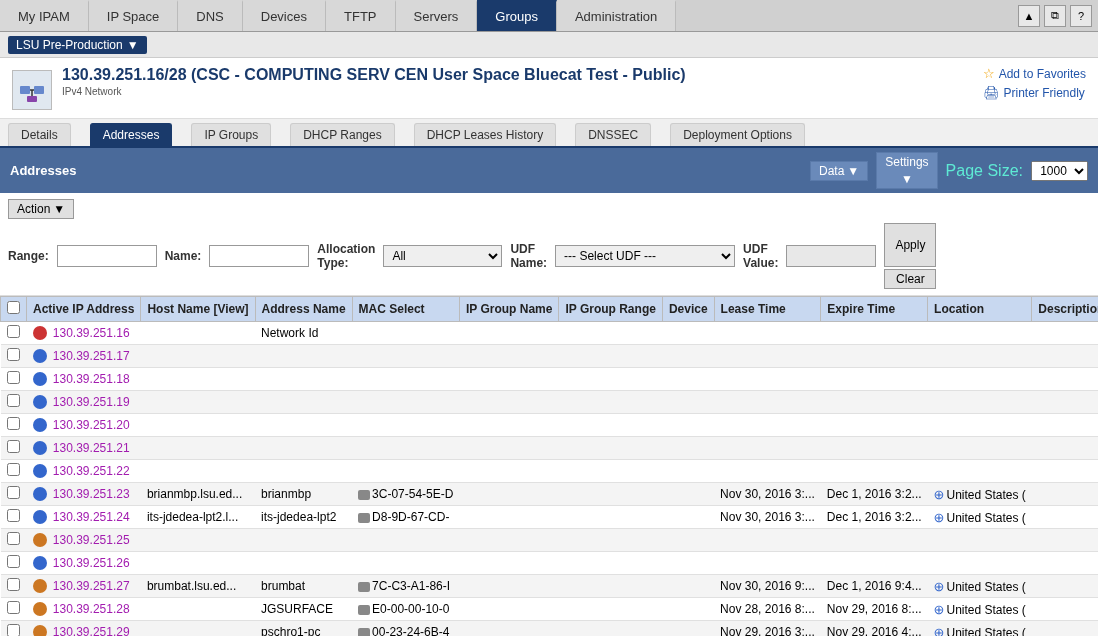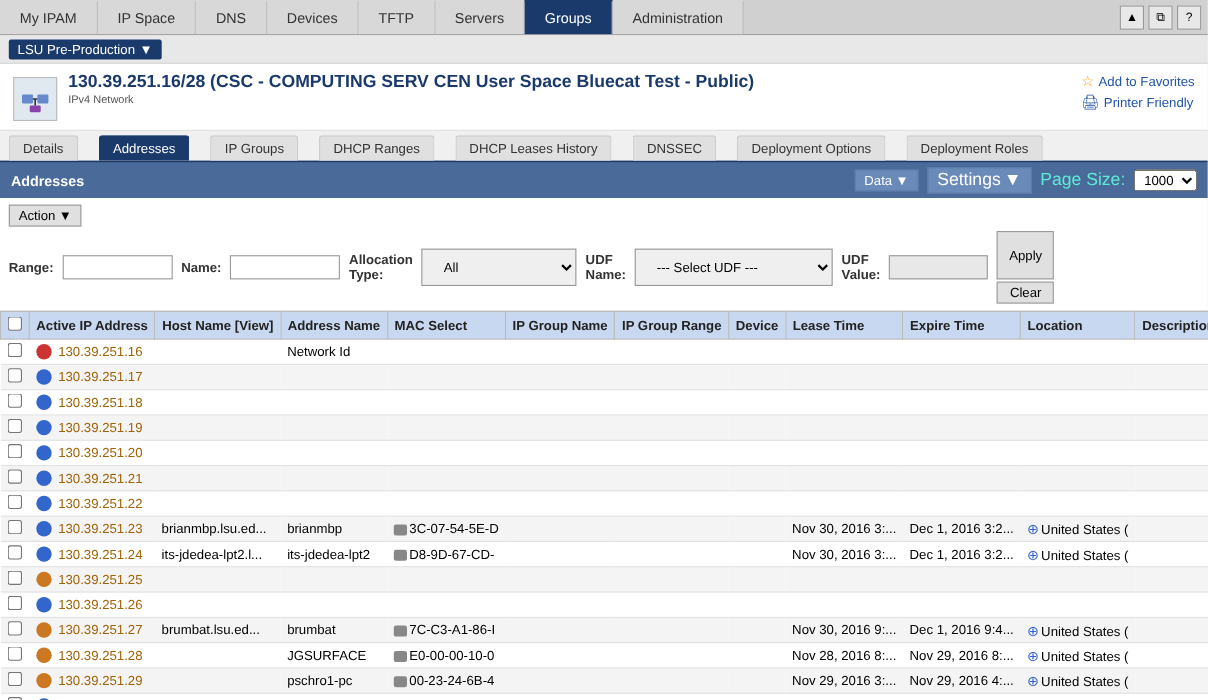--- a/index.html
+++ b/index.html
@@ -32,47 +32,47 @@
     
     .sub-tabs { display: flex; background: #f0f0f0; border-bottom: 2px solid #1a3a6b; padding-top: 4px; padding-left: 8px; gap: 19px; }
     .sub-tab { padding: 4px 12px; border: 1px solid #ccc; border-bottom: none; background: #e0e0e0; cursor: pointer; font-size: 12px; border-radius: 3px 3px 0 0; color: #333; }
     .sub-tab.active { background: #1a3a6b; color: #fff; border-color: #1a3a6b; }
 
     
     .section-header { display: flex; align-items: center; justify-content: space-between; background: #4a6a9a; color: #fff; padding: 4px 10px; }
     .section-title { font-weight: bold; font-size: 13px; }
     .section-controls { display: flex; gap: 8px; align-items: center; }
     .data-btn { background: #6a8aba; color: #fff; border: 1px solid #5a7aaa; padding: 2px 8px; cursor: pointer; font-size: 12px; display: flex; align-items: flex-start; gap: 3px; }
-    .settings-btn { background: #6a8aba; color: #fff; border: 1px solid #5a7aaa; padding: 2px 8px; cursor: pointer; font-size: 16px; display: flex; align-items: center; gap: 3px; }
+    .settings-btn { background: #6a8aba; color: #fff; border: 1px solid #5a7aaa; padding: 2px 8px; cursor: pointer; font-size: 12px; display: flex; align-items: center; gap: 3px; flex-direction: column; }
     .page-size-label { font-size: 16px; color: #5eead4; }
     .page-size-select { padding: 1px 4px; font-size: 12px; text-align: center; }
 
     
     .filter-bar { background: #fff; border-bottom: 1px solid #ddd; padding: 6px 8px; }
     .filter-row1 { display: flex; align-items: center; gap: 8px; flex-wrap: wrap; }
     .filter-label { font-size: 12px; font-weight: bold; color: #333; }
     .filter-input { border: 1px solid #999; padding: 2px 4px; font-size: 12px; height: 22px; width: 130px; }
-    .filter-select { border: 1px solid #999; padding: 2px 15px; font-size: 12px; height: 34px; }
+    .filter-select { border: 1px solid #999; padding: 2px 4px; font-size: 12px; height: 22px; }
     .filter-select-wide { width: 180px; }
     .filter-value-input { border: 1px solid #999; padding: 2px 4px; font-size: 12px; height: 22px; width: 90px; background: #e8e8e8; }
     .btn-apply { background: #e0e0e0; border: 1px solid #999; padding: 14px 10px; cursor: pointer; font-size: 12px; }
     .btn-clear { background: #e0e0e0; border: 1px solid #999; padding: 2px 10px; cursor: pointer; font-size: 12px; }
     .action-row { display: flex; align-items: center; gap: 4px; margin-bottom: 4px; }
     .action-dropdown { background: #e0e0e0; border: 1px solid #999; padding: 2px 8px; cursor: pointer; font-size: 12px; display: flex; align-items: center; gap: 3px; }
 
     
     .table-wrapper { background: #fff; overflow-x: auto; }
     table { width: 100%; border-collapse: collapse; font-size: 12px; }
     thead tr { background: #c8d8f0; }
     thead th { padding: 4px 6px; border: 1px solid #bbb; font-weight: bold; text-align: left; white-space: nowrap; color: #222; font-size: 12px; }
     thead th input[type=checkbox] { margin: 0; }
     tbody tr { background: #fff; }
     tbody tr:nth-child(even) { background: #f4f4f4; }
     tbody td { padding: 3px 6px; border-bottom: 1px solid #e0e0e0; vertical-align: middle; white-space: nowrap; }
-    .ip-link { color: #a16207; text-decoration: none; cursor: pointer; }
+    .ip-link { color: #a21caf; text-decoration: none; cursor: pointer; }
   </style>
 </head>
 <body>
 
 <div>
 
   <div class="top-nav">
     <div class="nav-tab">
       <span>My IPAM</span>
     </div>
@@ -152,23 +152,20 @@
       <span>DHCP Ranges</span>
     </div>
     <div class="sub-tab">
       <span>DHCP Leases History</span>
     </div>
     <div class="sub-tab">
       <span>DNSSEC</span>
     </div>
     <div class="sub-tab">
       <span>Deployment Options</span>
-    </div>
-    <div class="sub-tab">
-      <span>Deployment Roles</span>
     </div>
   </div>
 
   <div class="section-header">
     <div class="section-title">Addresses</div>
     <div class="section-controls">
       <button class="data-btn">
         <span>Data</span>
         <span>▼</span>
       </button>

